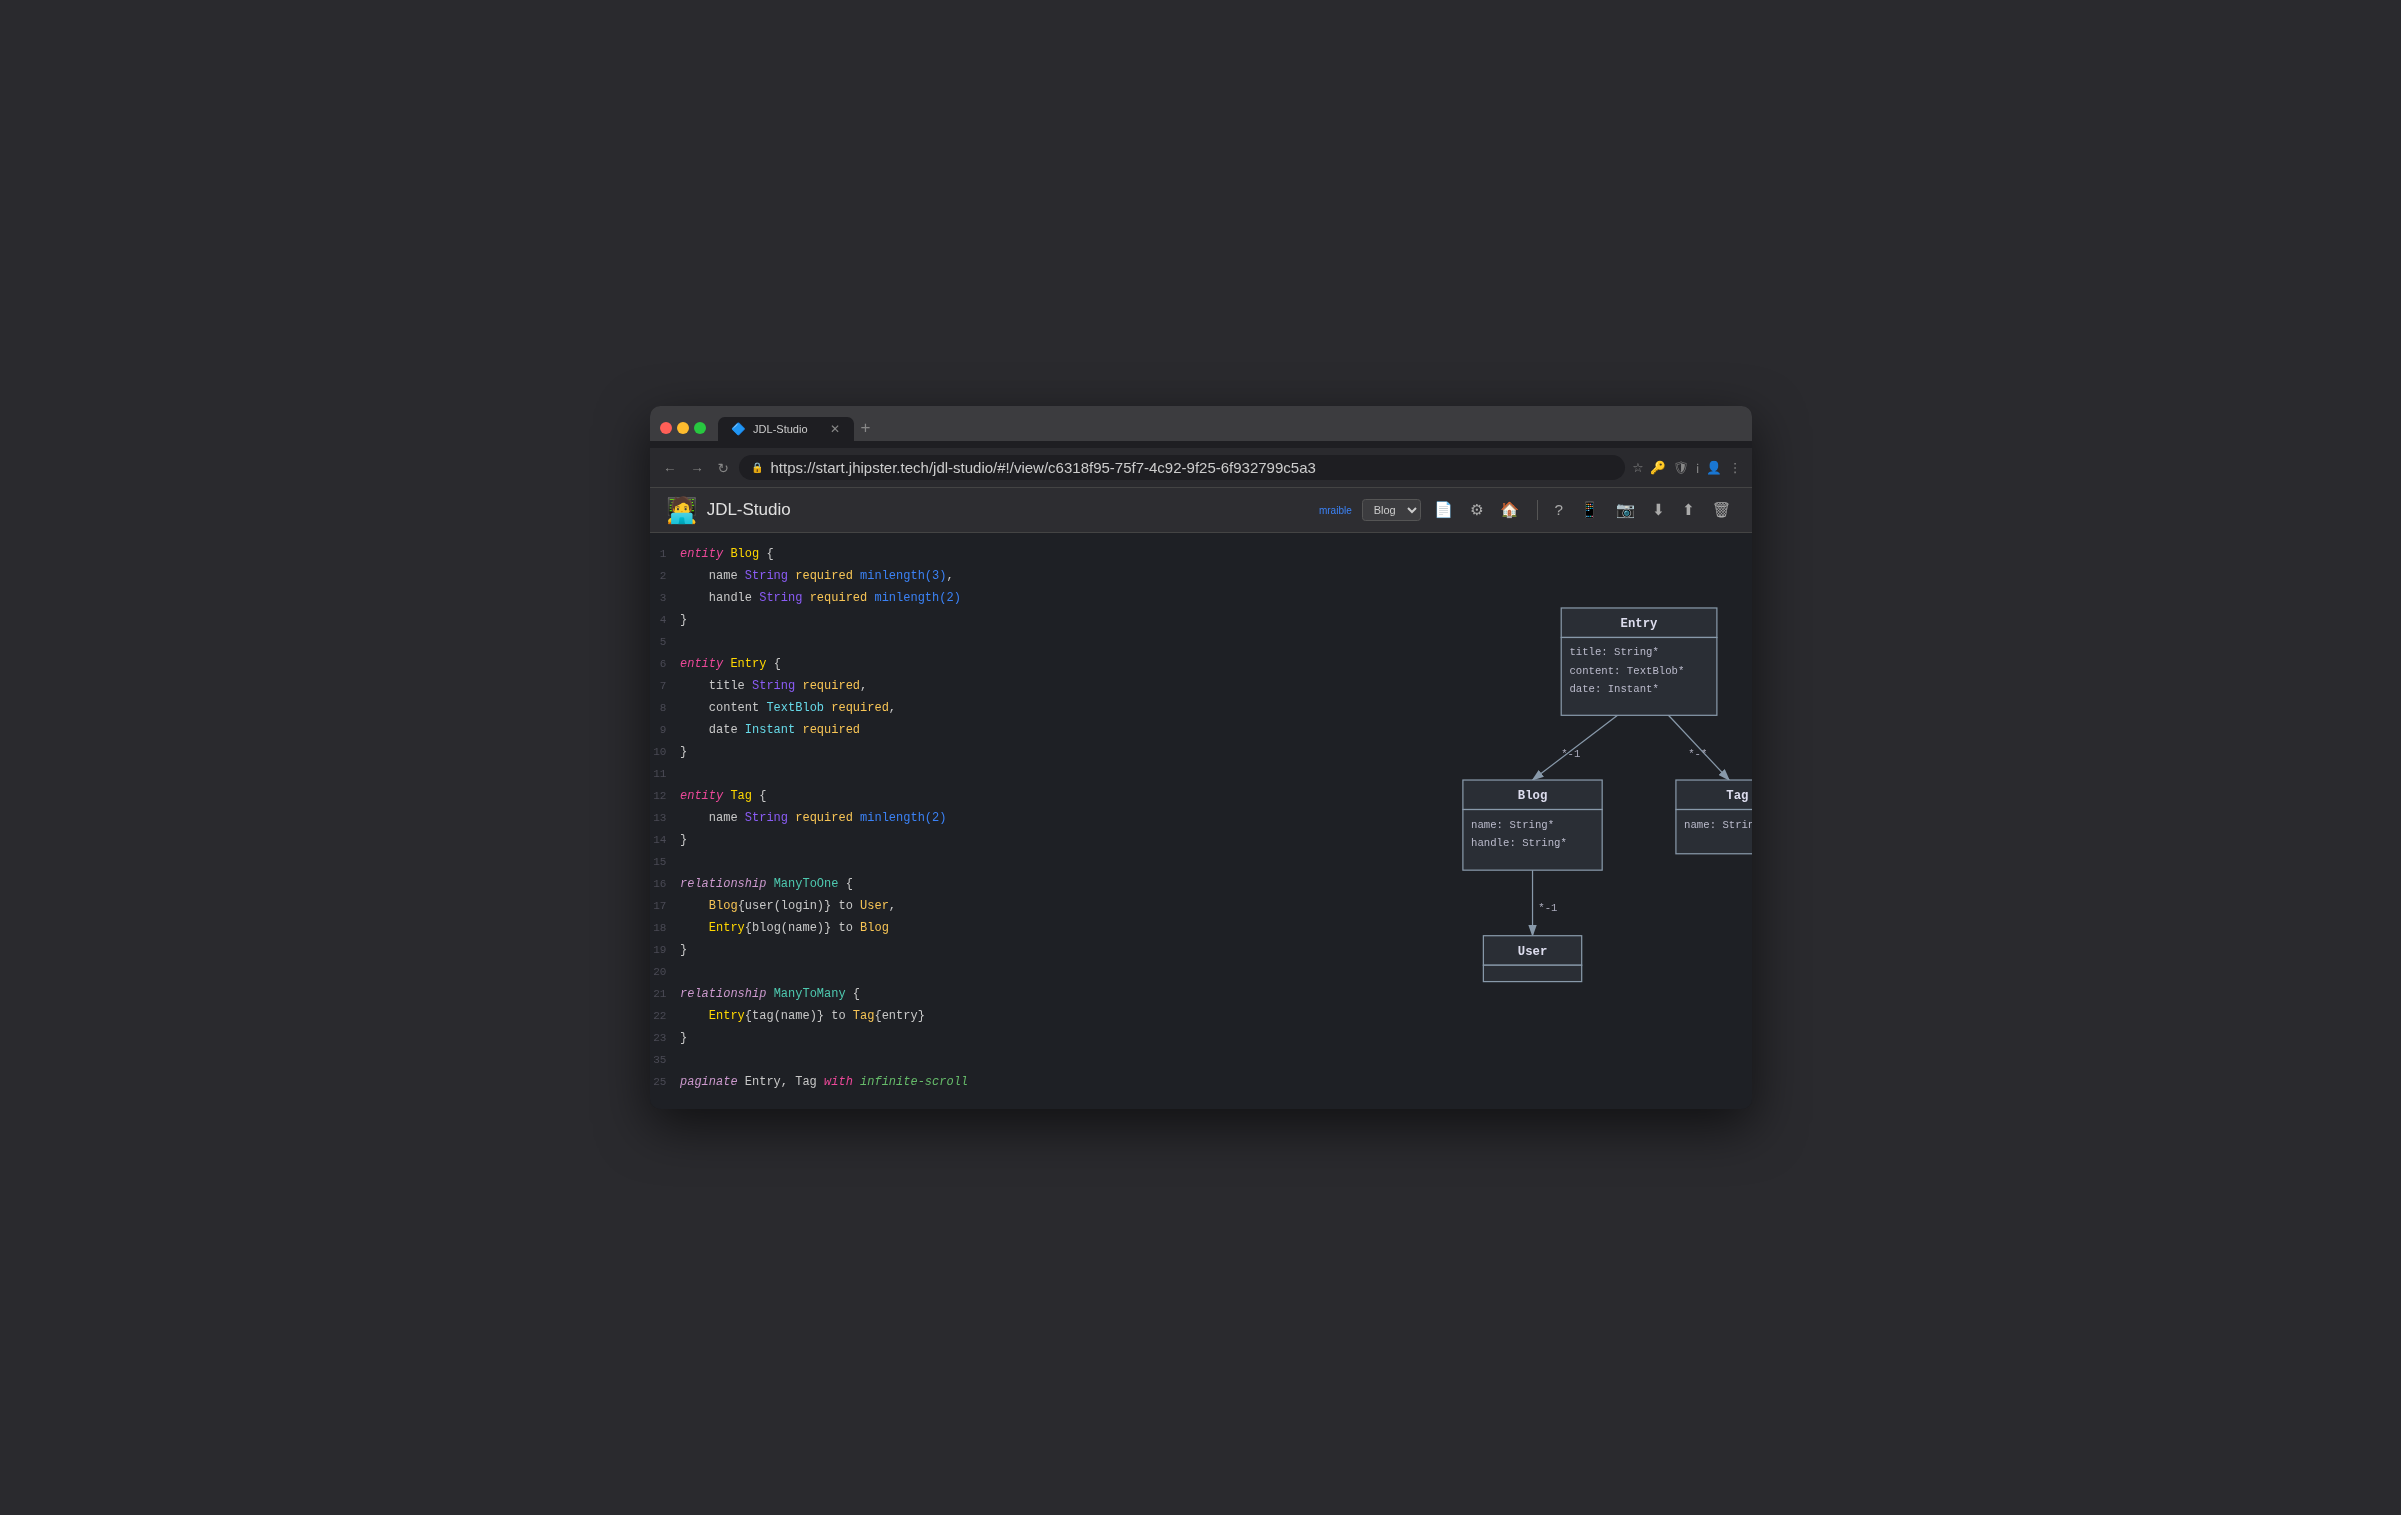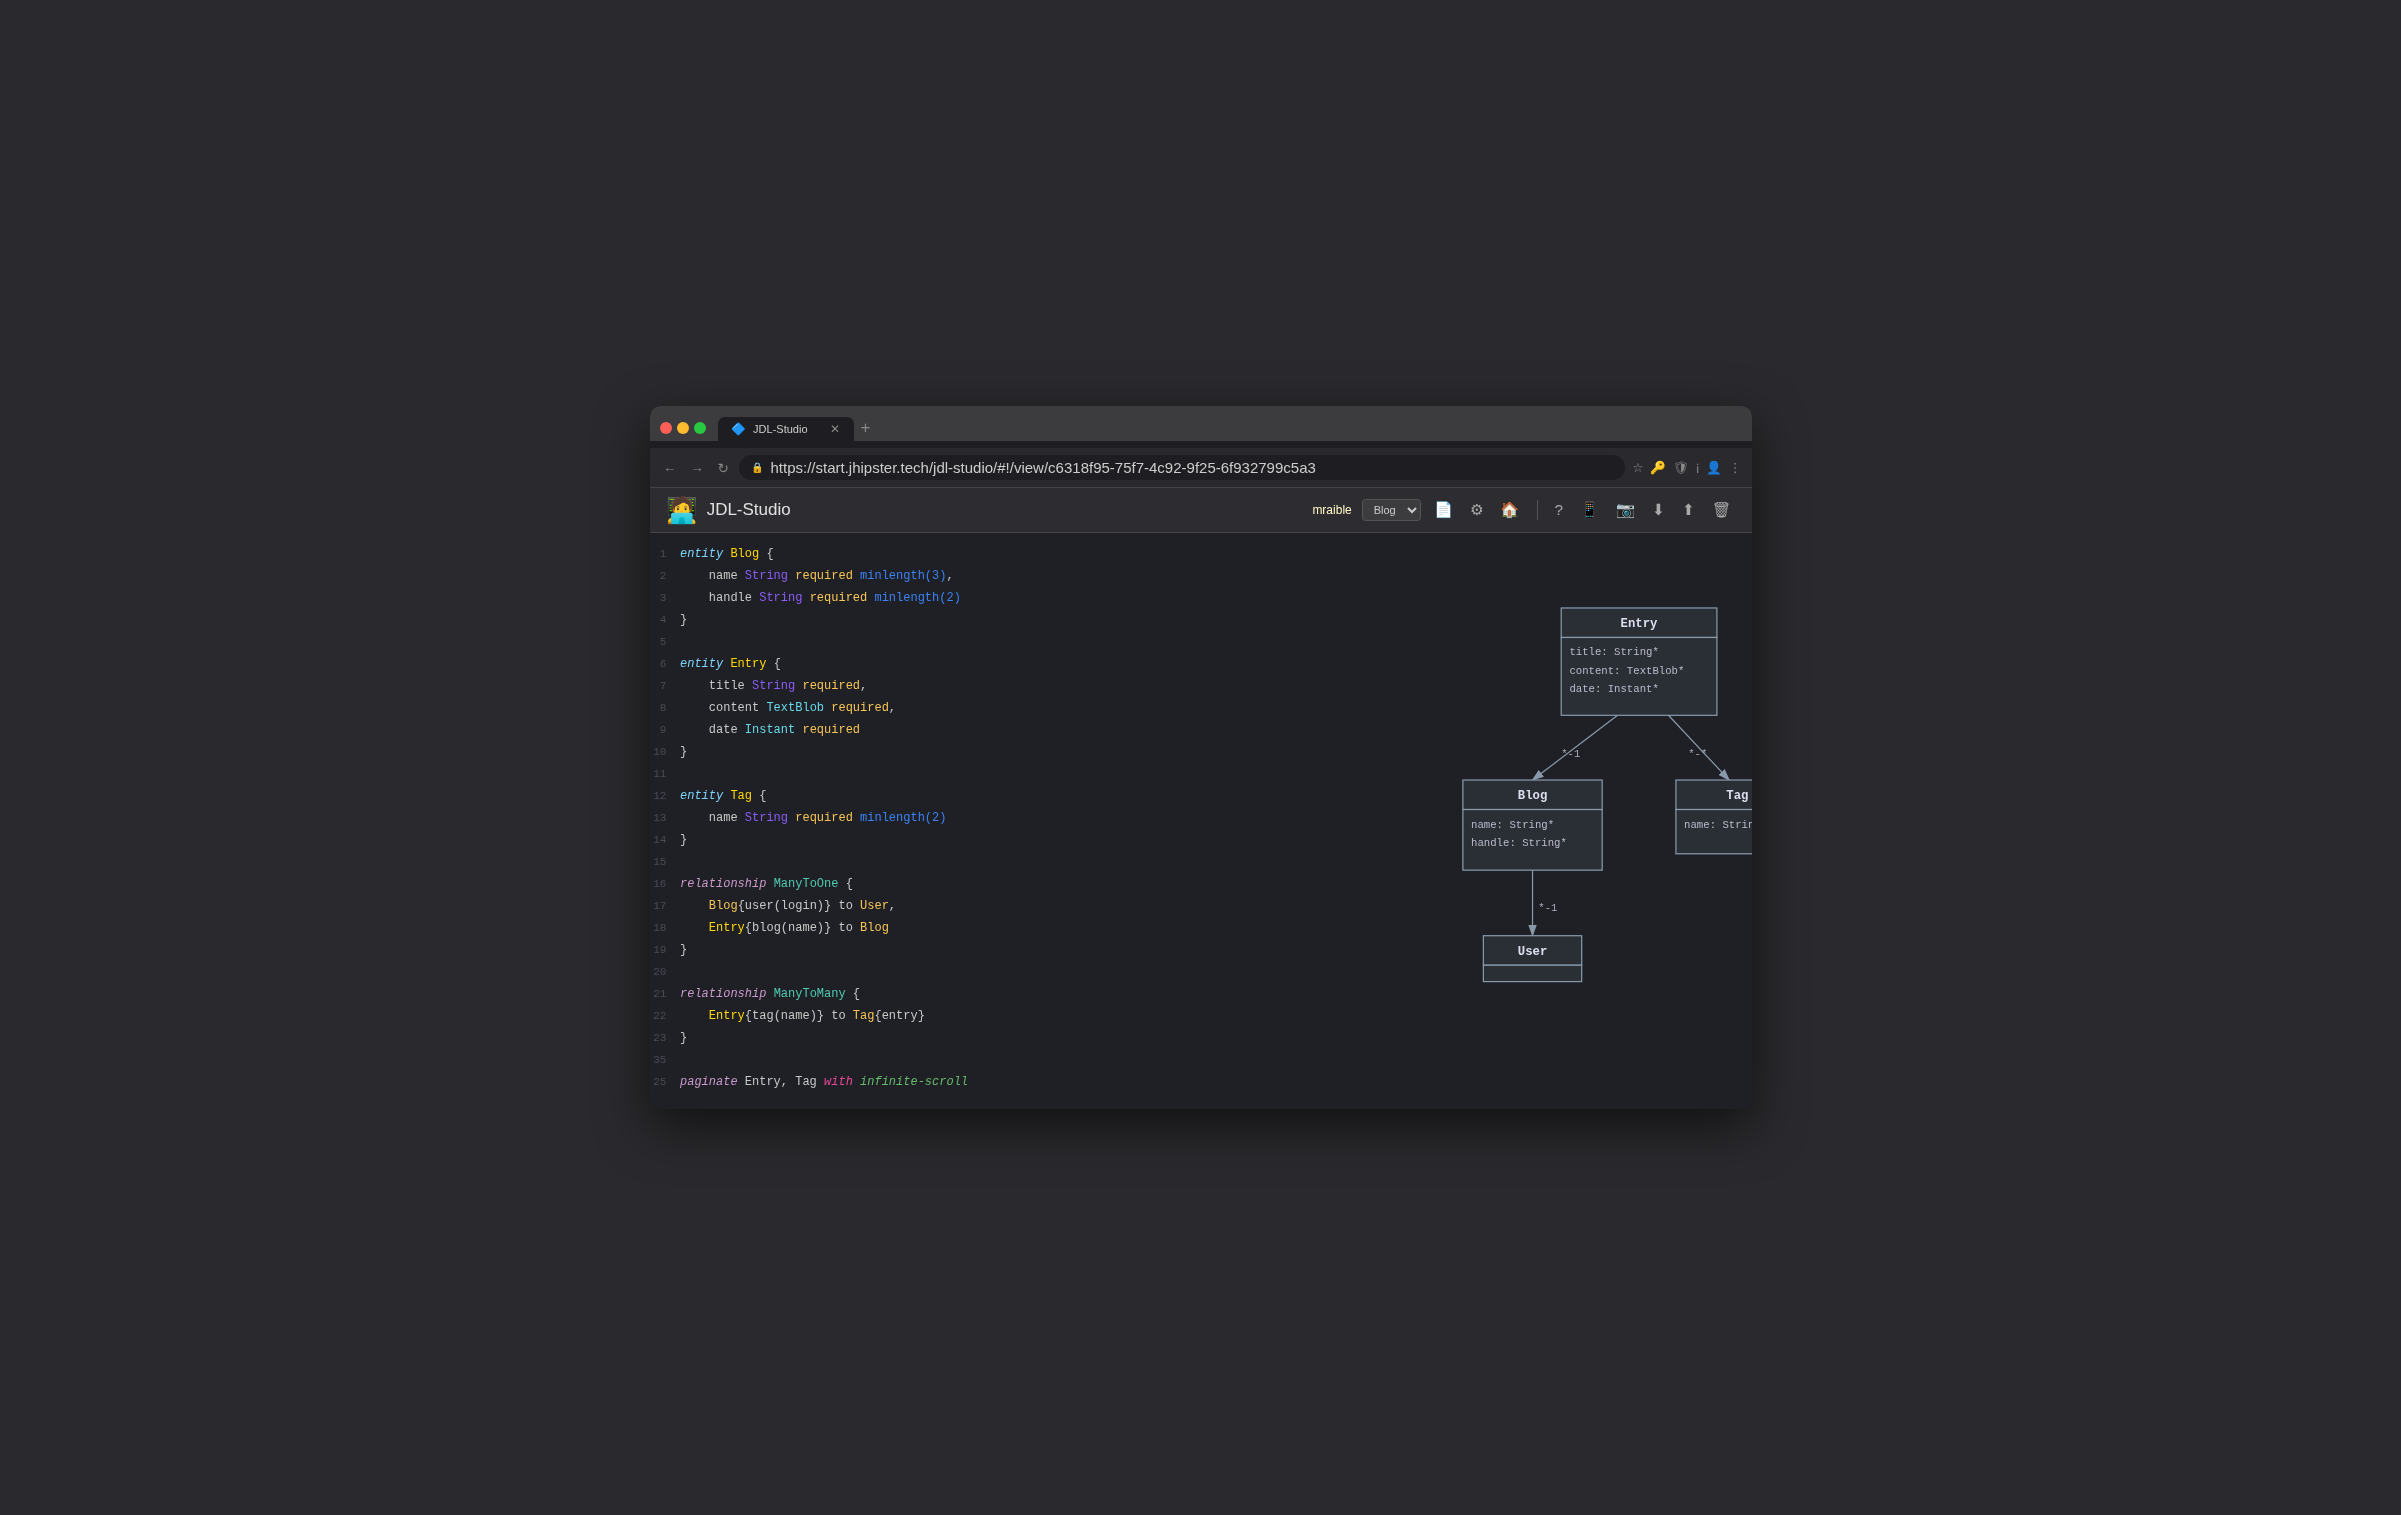--- a/index.html
+++ b/index.html
@@ -143,22 +143,22 @@
       font-size: 17px;
       font-weight: 500;
     }
     .app-header-right {
       margin-left: auto;
       display: flex;
       align-items: center;
       gap: 10.2px;
     }
     .header-username {
-      color: #fef9c3;
-      font-size: 12px;
+      color: #3b82f6;
+      font-size: 10px;
     }
     .header-select-wrap {
       display: flex;
       align-items: center;
     }
     .header-select {
       background: #3c3c3f;
       border: 0.8px solid #555;
       color: #ccc;
       padding: 3.4px 6.8px;
@@ -208,21 +208,21 @@
       text-align: right;
       padding-right: 13.6px;
       user-select: none;
       font-size: 11px;
     }
     .code-content {
       color: #c8c8c8;
       white-space: pre;
     }
     
-    .kw-entity { color: #7dd3fc; font-style: italic; }
+    .kw-entity { color: #ec4899; font-style: italic; }
     .kw-relationship { color: #cc99cd; font-style: italic; }
     .kw-reltype { color: #4ec9b0; }
     .kw-paginate { color: #cc99cd; font-style: italic; }
     .kw-with { color: #ec4899; font-style: italic; }
     .kw-entity-name { color: #ffd700; }
     .str-type { color: #8b5cf6; font-family: Liberation Mono, monospace; }
     .str-required { color: #f8c555; }
     .str-minlength { color: #3b82f6; }
     .str-textblob { color: #66d9e8; }
     .str-instant { color: #66d9e8; }

